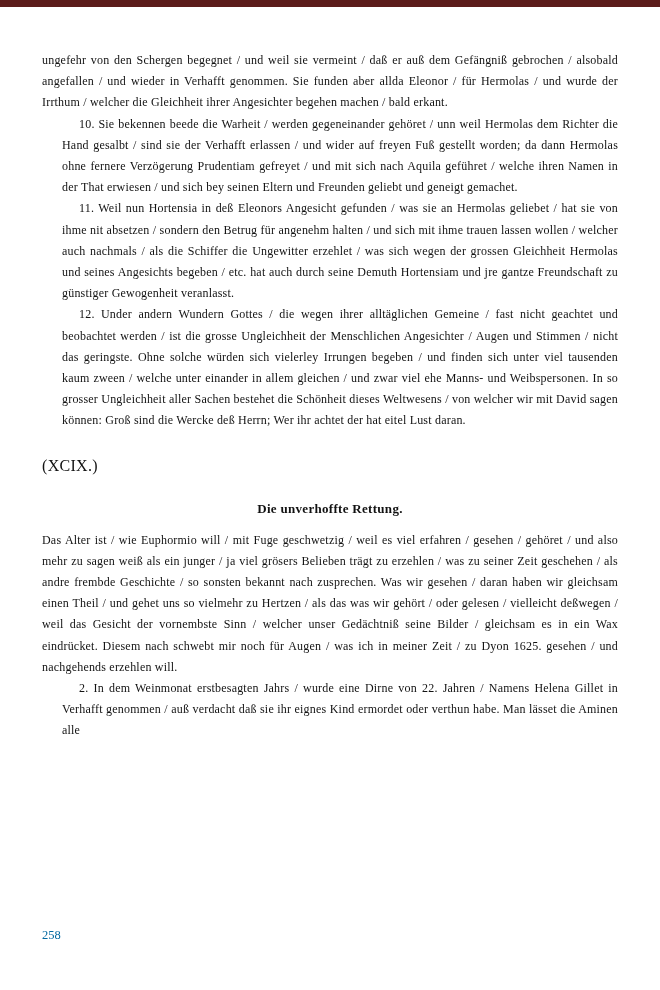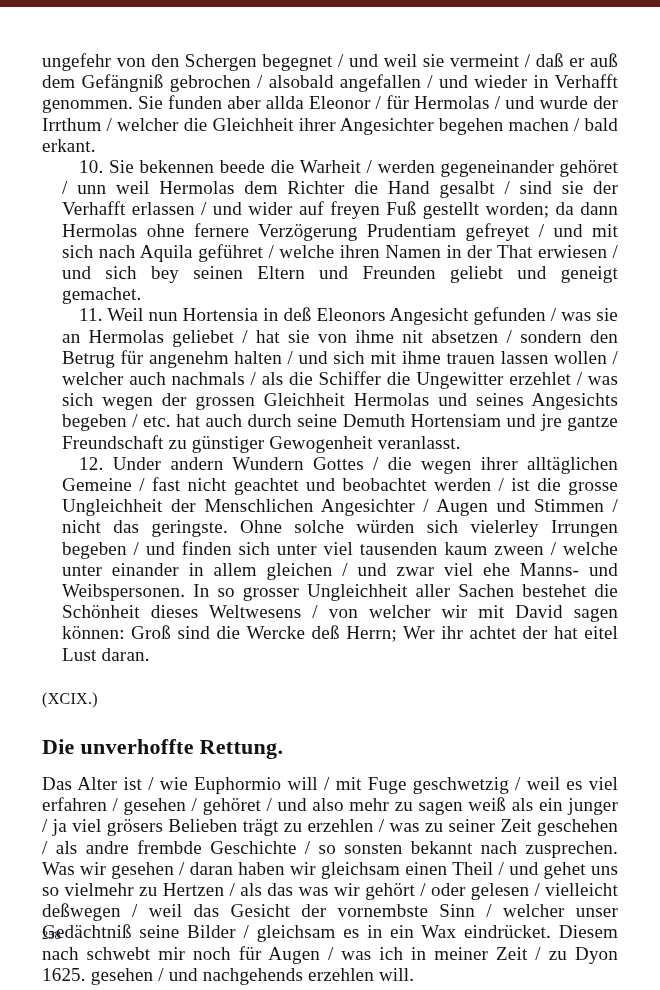--- a/index.html
+++ b/index.html
@@ -25,46 +25,46 @@
     background: #5c1d1b;
   }
   .text-area {
     position: absolute;
     left: 42px;
     top: 50px;
     width: 576px;
   }
   .para {
     margin: 0;
-    font-size: 19px;
+    font-size: 12px;
     line-height: 21.2px;
     letter-spacing: 0.2px;
     text-align: justify;
     hyphens: none;
   }
   .para.indent { text-indent: 17px; margin-left: 20px; }
   .heading {
     text-align: left;
     font-size: 16px;
     letter-spacing: 0.3px;
     margin: 25px 0 0 0;
   }
   .subheading {
-    text-align: left;
-    font-size: 22px;
+    text-align: center;
+    font-size: 13px;
     font-weight: bold;
     letter-spacing: 0.3px;
     margin: 26px 0 13px 0;
   }
   .page-number {
     position: absolute;
     left: 42px;
     top: 928px;
     font-size: 12.5px;
-    color: #0f172a;
+    color: #0369a1;
   }
 </style>
 </head>
 <body>
 
 <div class="page">
   <div class="top-edge"></div>
 
   <div class="text-area">
     <p class="para">ungefehr von den Schergen begegnet / und weil sie vermeint / daß er auß dem Gefängniß gebrochen / alsobald angefallen / und wieder in Verhafft genommen. Sie funden aber allda Eleonor / für Hermolas / und wurde der Irrthum / welcher die Gleichheit ihrer Angesichter begehen machen / bald erkant.</p>
@@ -74,16 +74,17 @@
     <p class="para indent">11. Weil nun Hortensia in deß Eleonors Angesicht gefunden / was sie an Hermolas geliebet / hat sie von ihme nit absetzen / sondern den Betrug für angenehm halten / und sich mit ihme trauen lassen wollen / welcher auch nachmals / als die Schiffer die Ungewitter erzehlet / was sich wegen der grossen Gleichheit Hermolas und seines Angesichts begeben / etc. hat auch durch seine Demuth Hortensiam und jre gantze Freundschaft zu günstiger Gewogenheit veranlasst.</p>
 
     <p class="para indent">12. Under andern Wundern Gottes / die wegen ihrer alltäglichen Gemeine / fast nicht geachtet und beobachtet werden / ist die grosse Ungleichheit der Menschlichen Angesichter / Augen und Stimmen / nicht das geringste. Ohne solche würden sich vielerley Irrungen begeben / und finden sich unter viel tausenden kaum zween / welche unter einander in allem gleichen / und zwar viel ehe Manns- und Weibspersonen. In so grosser Ungleichheit aller Sachen bestehet die Schönheit dieses Weltwesens / von welcher wir mit David sagen können: Groß sind die Wercke deß Herrn; Wer ihr achtet der hat eitel Lust daran.</p>
 
     <div class="heading">(XCIX.)</div>
 
     <div class="subheading">Die unverhoffte Rettung.</div>
 
     <p class="para">Das Alter ist / wie Euphormio will / mit Fuge geschwetzig / weil es viel erfahren / gesehen / gehöret / und also mehr zu sagen weiß als ein junger / ja viel grösers Belieben trägt zu erzehlen / was zu seiner Zeit geschehen / als andre frembde Geschichte / so sonsten bekannt nach zusprechen. Was wir gesehen / daran haben wir gleichsam einen Theil / und gehet uns so vielmehr zu Hertzen / als das was wir gehört / oder gelesen / vielleicht deßwegen / weil das Gesicht der vornembste Sinn / welcher unser Gedächtniß seine Bilder / gleichsam es in ein Wax eindrücket. Diesem nach schwebt mir noch für Augen / was ich in meiner Zeit / zu Dyon 1625. gesehen / und nachgehends erzehlen will.</p>
 
+    <p class="para indent">2. In dem Weinmonat erstbesagten Jahrs / wurde eine Dirne von 22. Jahren / Namens Helena Gillet in Verhafft genommen / auß verdacht daß sie ihr eignes Kind ermordet oder verthun habe. Man lässet die Aminen alle</p>
   </div>
 
   <div class="page-number">258</div>
 </div>
 
 </body></html>

